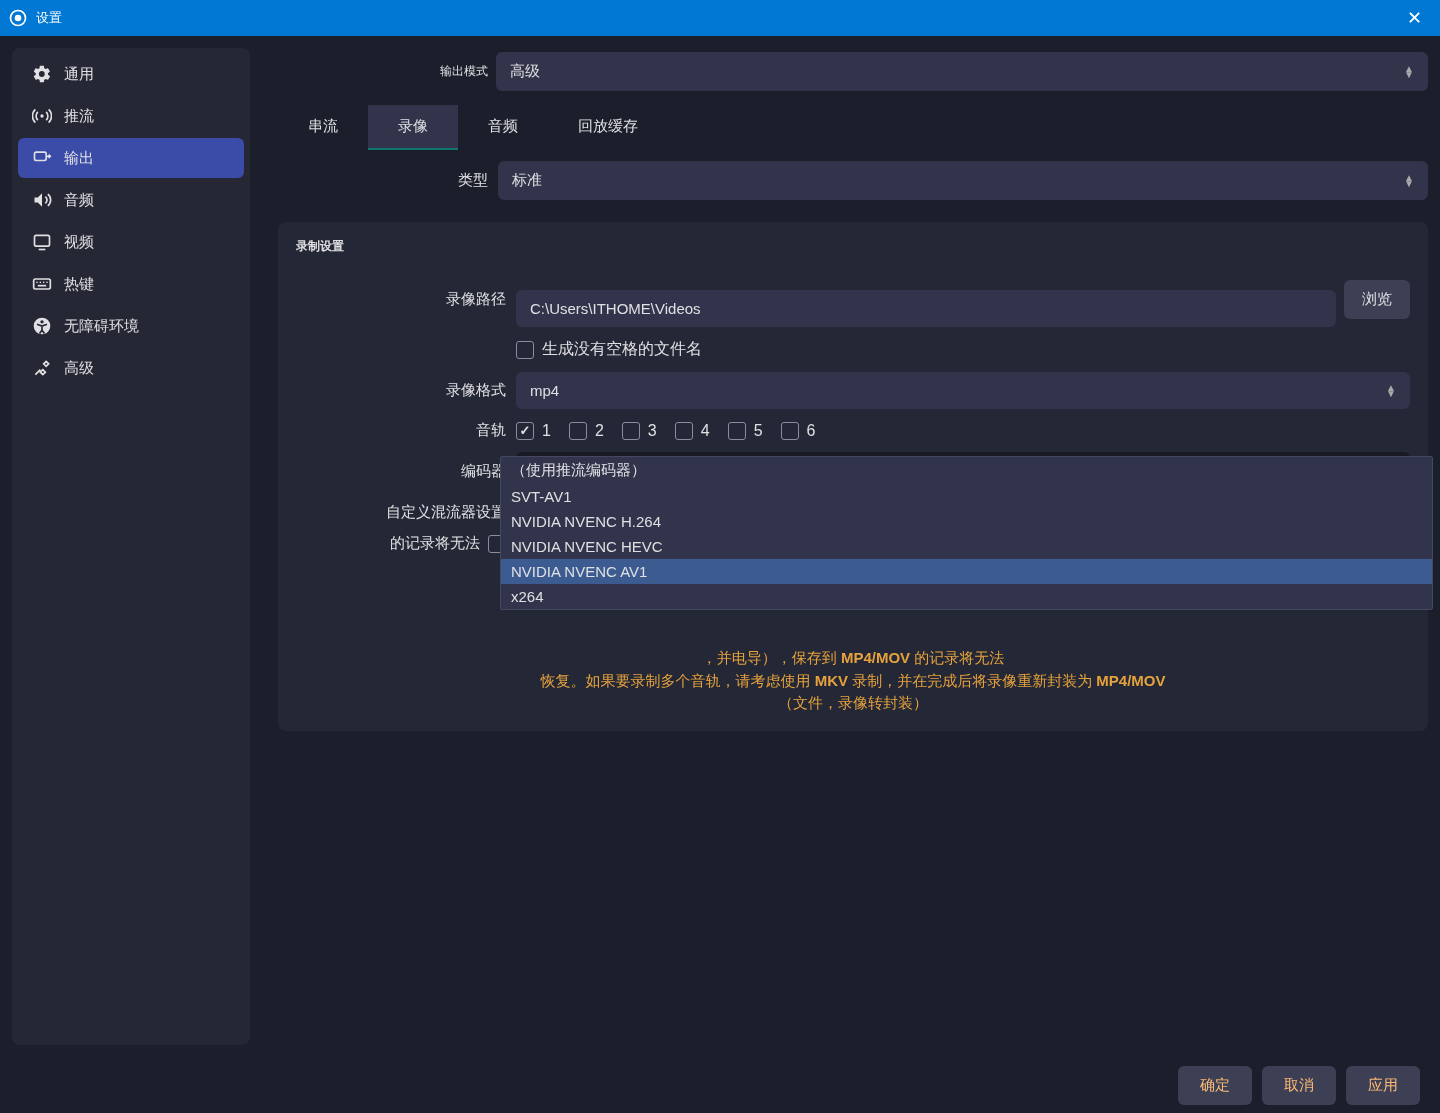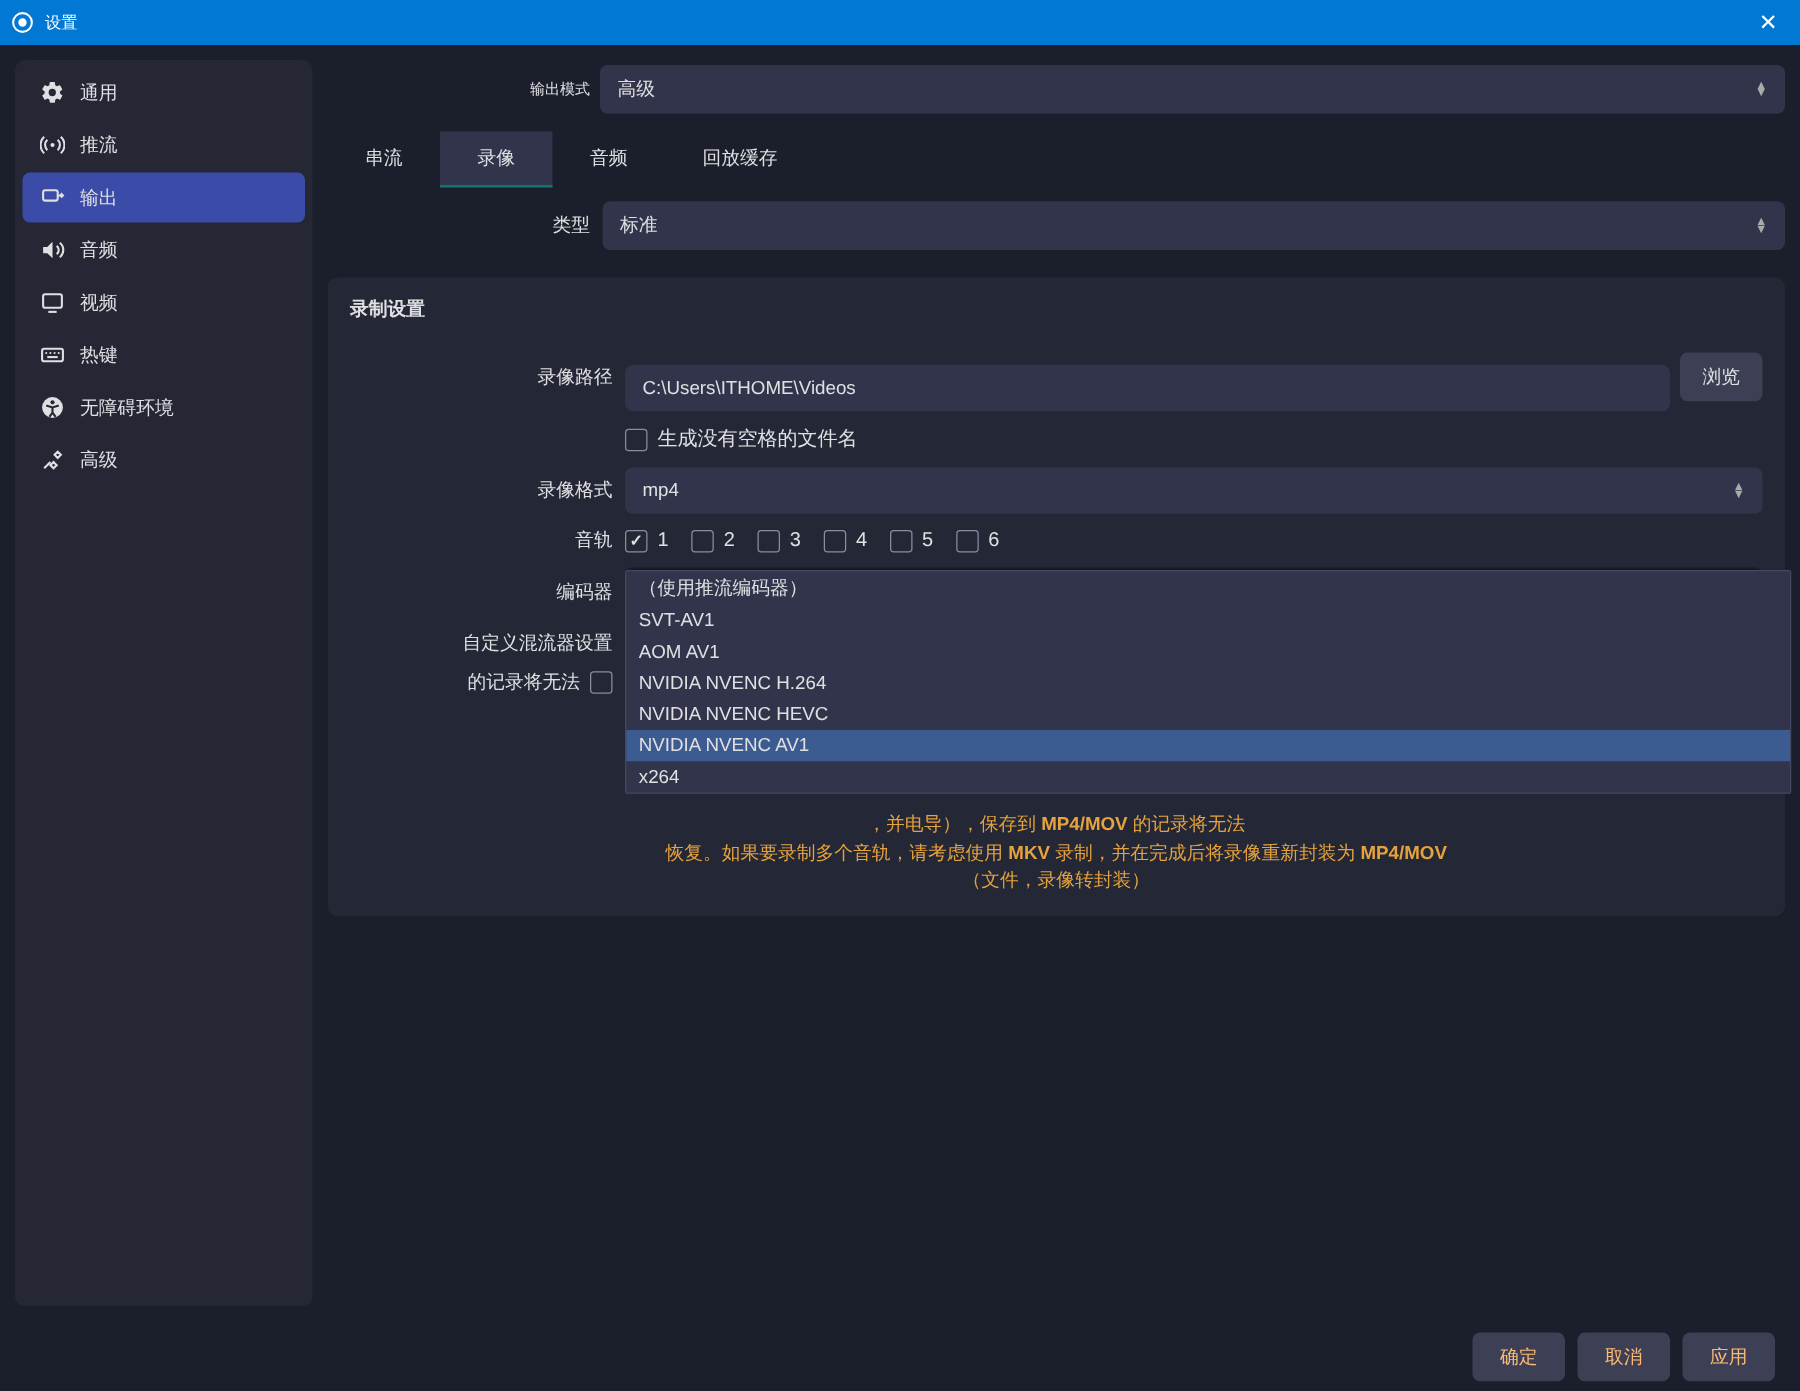--- a/index.html
+++ b/index.html
@@ -3,21 +3,21 @@
 <meta charset="utf-8">
 <style>
 * { margin: 0; padding: 0; box-sizing: border-box; font-family: "Microsoft YaHei", "Segoe UI", sans-serif; }
 body { background: #1b1e2b; color: #e0e0e3; width: 1440px; height: 1113px; position: relative; overflow: hidden; }
 
 .titlebar { background: #0078d4; height: 36px; display: flex; align-items: center; padding: 0 8px; }
 .titlebar .app-icon { width: 20px; height: 20px; margin-right: 8px; }
 .titlebar .title-text { font-size: 13px; flex: 1; color: #fff; }
 .titlebar .close-btn { font-size: 18px; color: #fff; cursor: pointer; padding: 0 10px; }
 
-.window-body { display: flex; height: calc(100% - 36px - 56px); background: #1b1e2b; padding: 12px; gap: 12px; }
+.window-body { display: flex; height: calc(100% - 36px - 56px); background: #1b1e2b; padding: 12px; gap: 28px; }
 
 .sidebar { width: 238px; background: #252735; border-radius: 8px; padding: 6px; display: flex; flex-direction: column; gap: 2px; }
 .sidebar-item { display: flex; align-items: center; gap: 12px; padding: 10px 14px; border-radius: 6px; cursor: pointer; font-size: 15px; }
 .sidebar-item.active { background: #3b4ba8; }
 .sidebar-icon { width: 20px; height: 20px; display: flex; align-items: center; justify-content: center; }
 
 .content { flex: 1; display: flex; flex-direction: column; gap: 10px; overflow: hidden; }
 
 .output-mode-row { display: flex; align-items: center; gap: 8px; padding: 4px 0; }
 .output-mode-row .label-col { width: 210px; text-align: right; font-size: 12px; }
@@ -30,21 +30,21 @@
 .label-col { width: 210px; text-align: right; font-size: 15px; }
 .control-col { flex: 1; display: flex; gap: 8px; align-items: center; }
 
 .select-like { flex: 1; background: #31344a; border: none; border-radius: 6px; padding: 10px 14px; font-size: 15px; color: #e0e0e3; display: flex; justify-content: space-between; align-items: center; cursor: pointer; }
 .select-like .chevrons { display: flex; flex-direction: column; line-height: 0.6; font-size: 10px; color: #aaa; }
 
 .input-like { flex: 1; background: #31344a; border: none; border-radius: 6px; padding: 10px 14px; font-size: 15px; color: #e0e0e3; margin-top: 19px; }
 .browse-btn { background: #3d4055; border: none; border-radius: 6px; padding: 10px 18px; font-size: 15px; color: #e0e0e3; cursor: pointer; }
 
 .section-panel { background: #242735; border-radius: 8px; padding: 16px 18px; position: relative; }
-.section-title { font-size: 15px; font-weight: bold; margin-bottom: 16px; }
+.section-title { font-size: 12px; font-weight: bold; margin-bottom: 16px; }
 
 .checkbox-row { display: flex; align-items: center; gap: 8px; }
 .chk { width: 18px; height: 18px; border: 1.5px solid #8a8da0; border-radius: 3px; display: inline-flex; align-items: center; justify-content: center; cursor: pointer; }
 .chk.checked::after { content: "✓"; color: #e0e0e3; font-size: 13px; font-weight: bold; }
 
 .audiotracks { display: flex; gap: 18px; align-items: center; }
 
 .dropdown-list { position: absolute; left: 500px; top: 456px; width: 933px; background: #31344a; border: 1px solid #444862; border-radius: 2px; z-index: 10; }
 .dropdown-option { padding: 4px 10px; font-size: 15px; cursor: pointer; }
 .dropdown-option.highlighted { background: #3b5b91; }
@@ -279,21 +279,20 @@
         <span>（文件，录像转封装）</span>
       </div>
     </div>
 
   </div>
 </div>
 
 <div class="dropdown-list">
   <div class="dropdown-option">（使用推流编码器）</div>
   <div class="dropdown-option">SVT-AV1</div>
-  <div class="dropdown-option">AOM AV1</div>
   <div class="dropdown-option">NVIDIA NVENC H.264</div>
   <div class="dropdown-option">NVIDIA NVENC HEVC</div>
   <div class="dropdown-option highlighted">NVIDIA NVENC AV1</div>
   <div class="dropdown-option">x264</div>
 </div>
 
 <div class="footer">
   <button class="footer-btn">确定</button>
   <button class="footer-btn">取消</button>
   <button class="footer-btn">应用</button>

